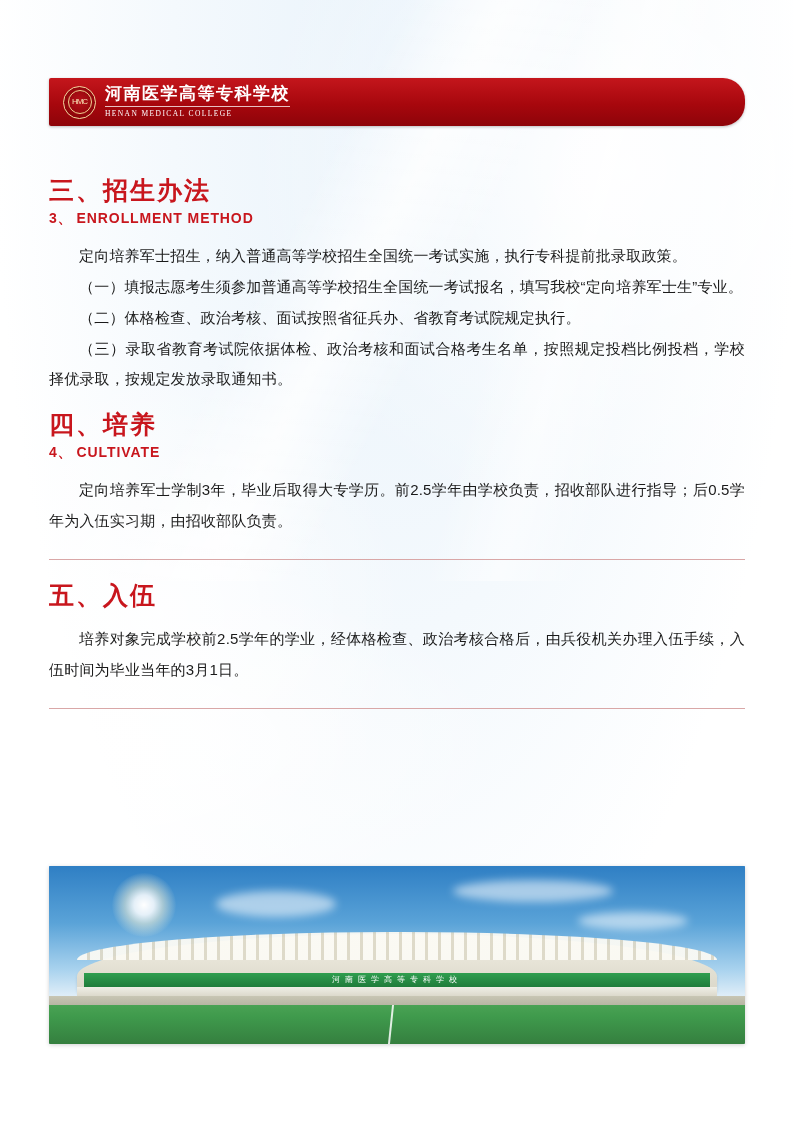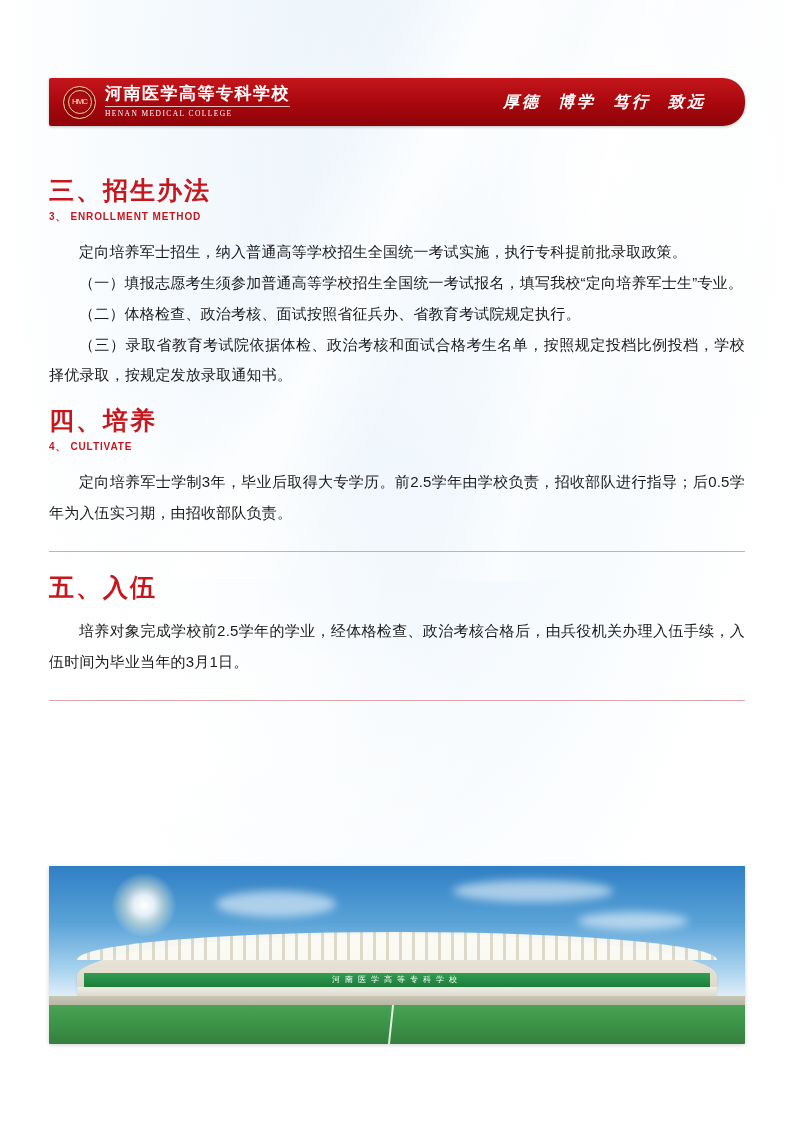--- a/index.html
+++ b/index.html
@@ -143,21 +143,21 @@
     color: #c8161d;
     font-size: 25px;
     font-weight: bold;
     letter-spacing: 2px;
     line-height: 1.25;
     font-family: "Liberation Sans", sans-serif;
     margin: 0;
   }
   .sec-title-en {
     color: #c8161d;
-    font-size: 10px;
+    font-size: 14px;
     font-weight: bold;
     letter-spacing: 0.9px;
     margin-top: 4px;
     font-family: "Liberation Sans", sans-serif;
   }
   .sec-title-en .num { margin-right: 4px; }
 
   .para {
     color: #1a1a1a;
     font-size: 15px;
@@ -312,26 +312,20 @@
 
   <div class="header">
     <div class="header-left">
       <div class="crest">
         <div class="crest-inner">HMC</div>
       </div>
       <div class="school-names">
         <div class="school-cn">河南医学高等专科学校</div>
         <div class="school-en">HENAN MEDICAL COLLEGE</div>
       </div>
-    </div>
-    <div class="motto">
-      <span>厚德</span>
-      <span>博学</span>
-      <span>笃行</span>
-      <span>致远</span>
     </div>
   </div>
 
   <div class="content">
 
     <div class="section">
       <div class="sec-title-cn">
         <span>三、</span><span>招生办法</span>
       </div>
       <div class="sec-title-en">

